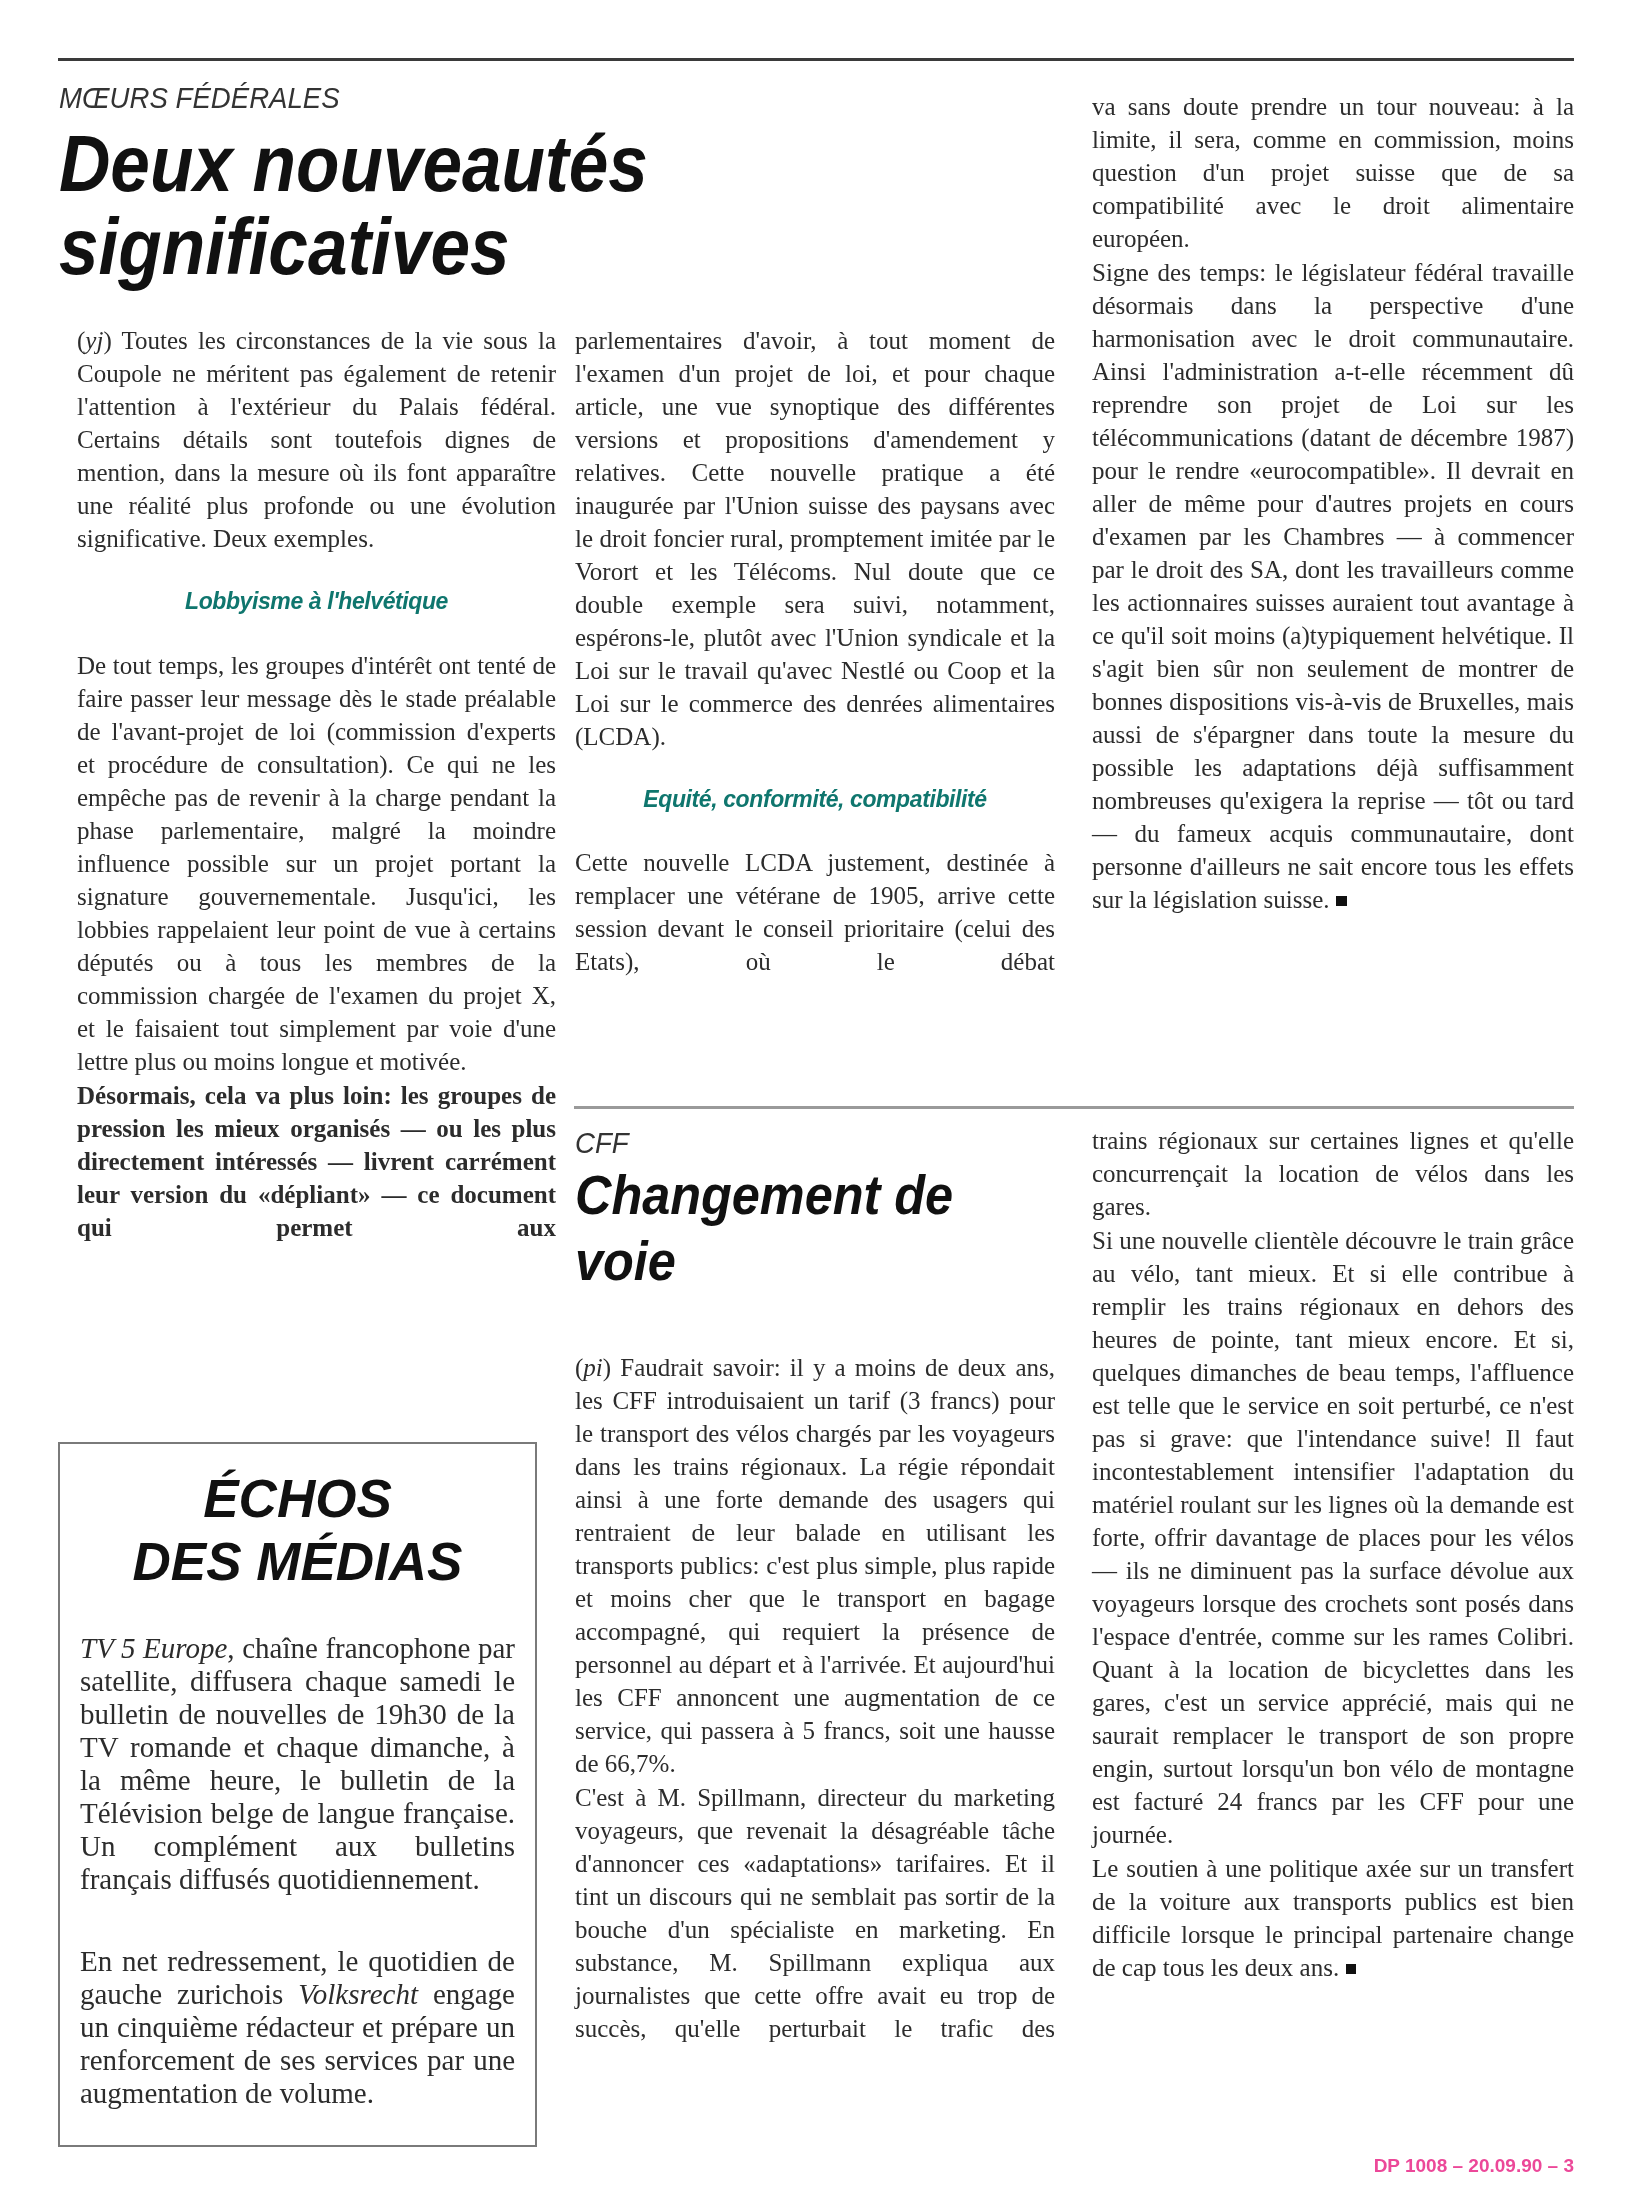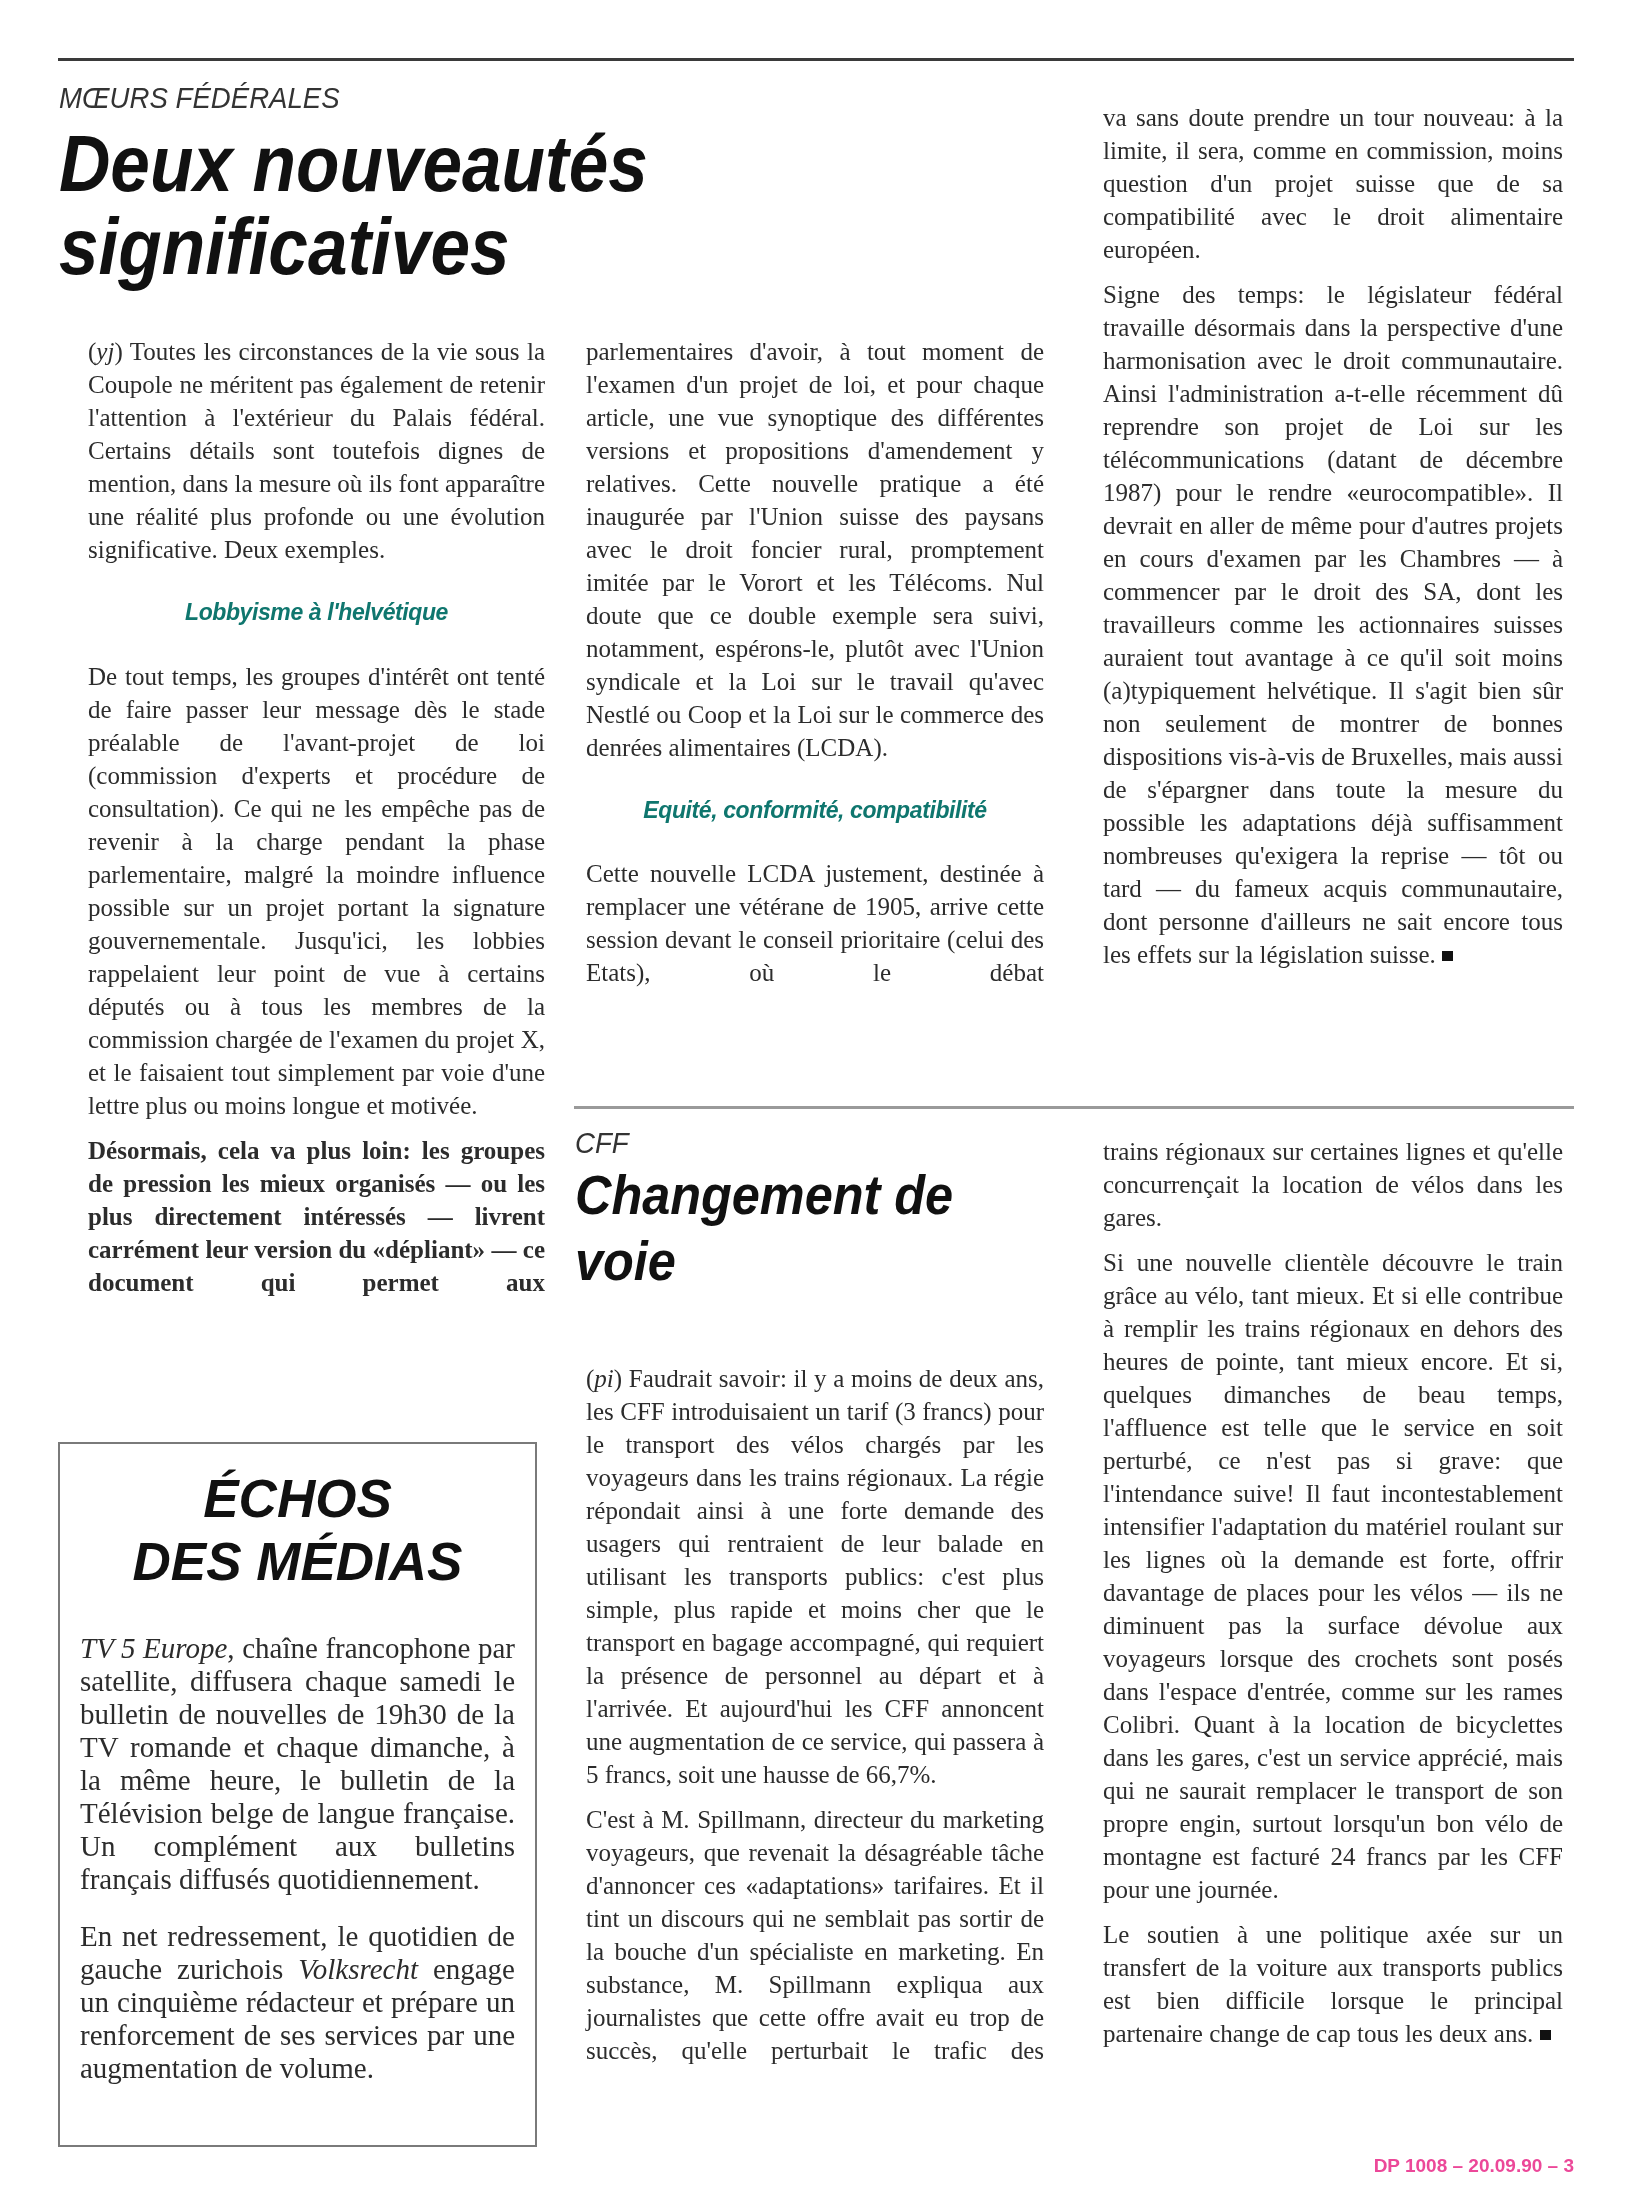--- a/index.html
+++ b/index.html
@@ -1,20 +1,20 @@
 <!DOCTYPE html>
 <html style="font-size:13px"><head>
 <meta charset="utf-8">
 <style>
   html, body { margin: 0; padding: 0; background: #ffffff; }
   body { width: 1646px; height: 2205px; position: relative; overflow: hidden; color: #2a2a2a; }
   .rule-top { position: absolute; left: 58px; top: 58px; width: 1516px; height: 3.3px; background: #3a3a3a; }
   .rule-mid { position: absolute; left: 574px; top: 1106px; width: 1000px; height: 2.5px; background: #9a9a9a; }
   .col { position: absolute; font-family: "Liberation Serif", serif; font-size: 25px; line-height: 33px; text-align: justify; color: #2c2c2c; }
-  .col p { margin: 12px; }
+  .col p { margin: 1px; }
   .kicker { position: absolute; font-family: "Liberation Sans", sans-serif; font-style: italic; font-size: 30px; color: #333; letter-spacing: 0px; transform: scaleX(0.92); transform-origin: left top; }
   .headline { position: absolute; font-family: "Liberation Sans", sans-serif; font-style: italic; font-weight: bold; color: #111; line-height: 1.05; transform: scaleX(0.90); transform-origin: left top; }
   .subhead { font-family: "Liberation Sans", sans-serif; font-style: italic; font-weight: bold; font-size: 23px; text-align: center; color: #0f766e; letter-spacing: -0.4px; }
   .endmark { display: inline-block; width: 10.7px; height: 10.7px; background: #111; margin-left: 6.6px; vertical-align: 1.6px; }
   .box { position: absolute; left: 58px; top: 1442px; width: 479px; height: 705px; border: 2.5px solid #7a7a7a; box-sizing: border-box; }
   .box-title { position: absolute; left: 0; width: 100%; text-align: center; font-family: "Liberation Sans", sans-serif; font-style: italic; font-weight: bold; font-size: 53px; line-height: 63px; color: #111; }
   .box-text { position: absolute; left: 20px; width: 435px; font-family: "Liberation Serif", serif; font-size: 29px; line-height: 33px; text-align: justify; color: #2c2c2c; }
   .box-text p { margin: 0; }
   .footer { position: absolute; right: 72px; top: 2155px; font-family: "Liberation Sans", sans-serif; font-size: 19px; color: #ec4899; font-weight: bold; }
   i { font-style: italic; }
@@ -67,18 +67,18 @@
   <p><span>Le soutien à une politique axée sur un transfert de la voiture aux transports publics est bien difficile lorsque le principal partenaire change de cap tous les deux ans.</span><span class="endmark"></span></p>
 </div>
 
 <div class="box">
   <div class="box-title" style="top:23px;">
     <div>ÉCHOS</div>
     <div>DES MÉDIAS</div>
   </div>
   <div class="box-text" style="top:188px;">
     <p><i>TV 5 Europe</i><span>, chaîne francophone par satellite, diffusera chaque samedi le bulletin de nouvelles de 19h30 de la TV romande et chaque dimanche, à la même heure, le bulletin de la Télévision belge de langue française. Un complément aux bulletins français diffusés quotidiennement.</span></p>
-    <p style="margin-top:24px;"><span>En net redressement, le quotidien de gauche zurichois </span><i>Volksrecht</i><span> engage un cinquième rédacteur et prépare un renforcement de ses services par une augmentation de volume.</span></p>
+    <p style="margin-top:49px;"><span>En net redressement, le quotidien de gauche zurichois </span><i>Volksrecht</i><span> engage un cinquième rédacteur et prépare un renforcement de ses services par une augmentation de volume.</span></p>
   </div>
 </div>
 
 <div class="footer">DP 1008 – 20.09.90 – 3</div>
 
 
 </body></html>

